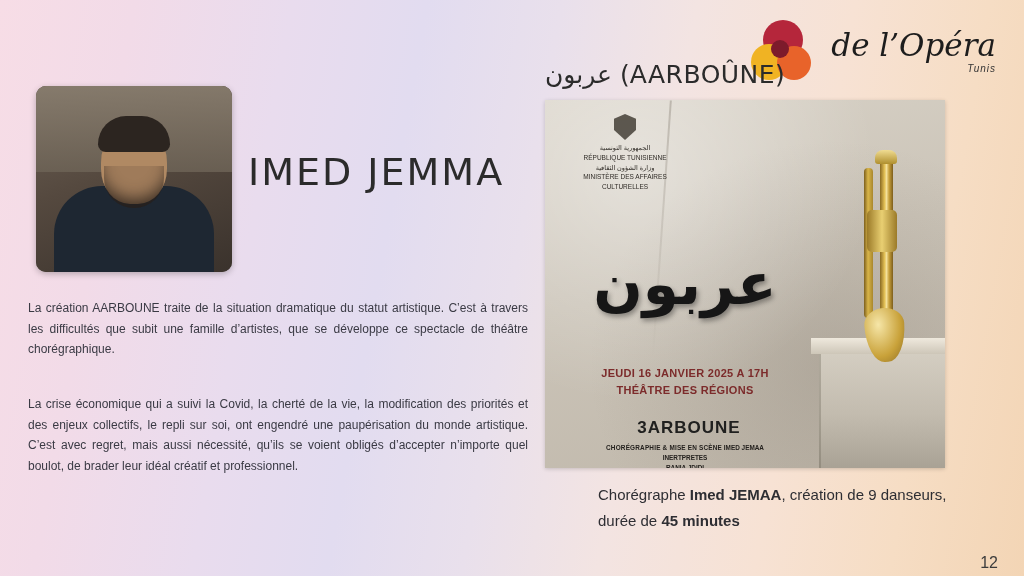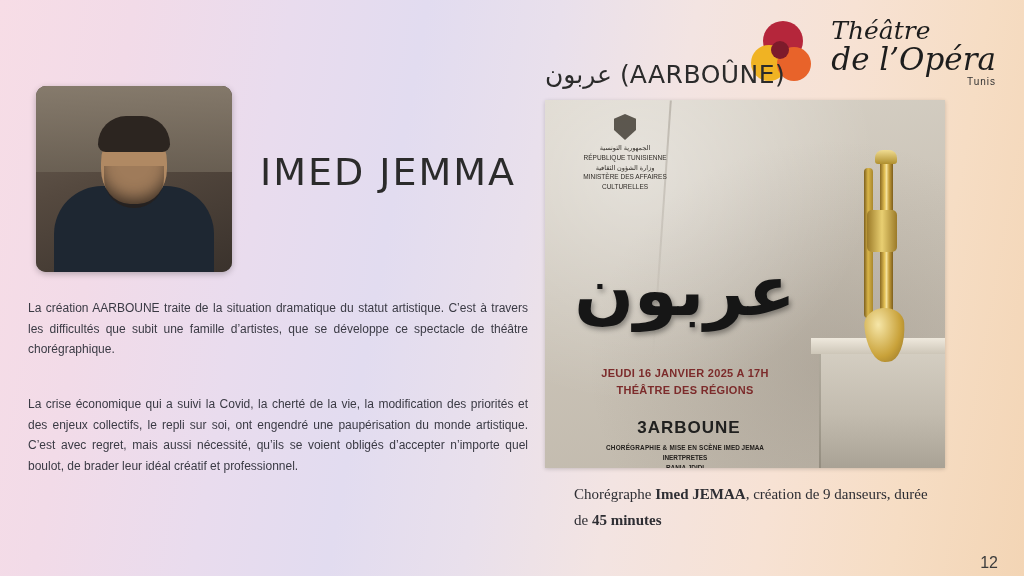--- a/index.html
+++ b/index.html
@@ -69,21 +69,20 @@
     top: 80px; width: 60px; height: 42px;
     background: #33292322;
     box-shadow: inset 0 -14px 16px -6px rgba(40,32,26,.85);
     border-radius: 0 0 34px 34px;
   }
 
   .name-title {
     position: absolute;
     left: 248px; top: 150px;
     width: 280px;
-    text-align: center;
     font-size: 38px;
     letter-spacing: 2px;
     color: #2b2b2b;
     font-family: "DejaVu Sans", sans-serif;
     font-weight: 400;
   }
 
   .body-text {
     position: absolute;
     left: 28px; top: 298px;
@@ -103,21 +102,21 @@
   }
   .logo-mark { position: relative; width: 70px; height: 68px; }
   .lm { position: absolute; border-radius: 50%; }
   .lm.red    { left: 14px; top: 2px;  width: 40px; height: 40px; background: #b5263b; }
   .lm.yellow { left: 2px;  top: 26px; width: 36px; height: 36px; background: #f0b323; }
   .lm.orange { left: 28px; top: 28px; width: 34px; height: 34px; background: #e8632a; }
   .lm.dot    { left: 22px; top: 22px; width: 18px; height: 18px; background: #7d1b2b; }
   .logo-text { line-height: 1.02; color: #1d1d1d; }
   .logo-text .l1 { font-size: 25px; font-family: "DejaVu Serif", serif; font-style: italic; }
   .logo-text .l2 { font-size: 31px; font-family: "DejaVu Serif", serif; font-style: italic; }
-  .logo-text .l3 { font-size: 10px; letter-spacing: 1px; text-align: right; margin-top: 2px; color:#333; }
+  .logo-text .l3 { font-size: 10px; letter-spacing: 1px; text-align: right; margin-top: 2px; color:#333;font-style:italic; }
 
   
   .right-title {
     position: absolute;
     left: 545px; top: 60px;
     width: 350px;
     font-size: 25px;
     color: #2b2b2b;
     font-family: "DejaVu Sans", sans-serif;
     letter-spacing: .5px;
@@ -151,21 +150,21 @@
   .emblem-shield {
     width: 22px; height: 26px; margin: 0 auto 3px;
     background: #3a342c;
     clip-path: polygon(50% 0%, 100% 18%, 100% 62%, 50% 100%, 0% 62%, 0% 18%);
     opacity: .8;
   }
   .poster-ar {
     position: absolute;
     left: 0; right: 120px; top: 150px;
     text-align: center;
-    font-size: 70px;
+    font-size: 58px;
     color: #161616;
     font-family: "DejaVu Sans", sans-serif;
     font-weight: 700;
     text-shadow: 2px 3px 5px rgba(0,0,0,.35);
     direction: rtl;
   }
   .poster-date {
     position: absolute;
     left: 0; right: 120px; top: 265px;
     text-align: center;
@@ -230,26 +229,25 @@
     border-radius: 5px;
   }
   .tr-mouth {
     position: absolute; right: 30px; top: -8px; width: 22px; height: 14px;
     background: linear-gradient(180deg,#f0dc92,#b08f2e);
     border-radius: 8px 8px 3px 3px;
   }
 
   .caption {
     position: absolute;
-    left: 574px; top: 482px;
+    left: 598px; top: 482px;
     width: 360px;
     font-size: 15px;
     line-height: 1.7;
     color: #2e2e33;
-    font-family: Liberation Serif, serif;
   }
   .caption b { font-weight: 700; }
 
   .page-num {
     position: absolute;
     right: 26px; bottom: 4px;
     font-size: 16px;
     color: #3c3c3c;
   }
 </style>
@@ -275,21 +273,20 @@
   </div>
 
   <div class="logo">
     <div class="logo-mark">
       <div class="lm red"></div>
       <div class="lm yellow"></div>
       <div class="lm orange"></div>
       <div class="lm dot"></div>
     </div>
     <div class="logo-text">
-      <div class="l1">Théâtre</div>
       <div class="l2">de l’Opéra</div>
       <div class="l3">Tunis</div>
     </div>
   </div>
 
   <div class="right-title">عربون (AARBOÛNE)</div>
 
   <div class="poster">
     <div class="plaster"></div>
     <div class="crack"></div>

